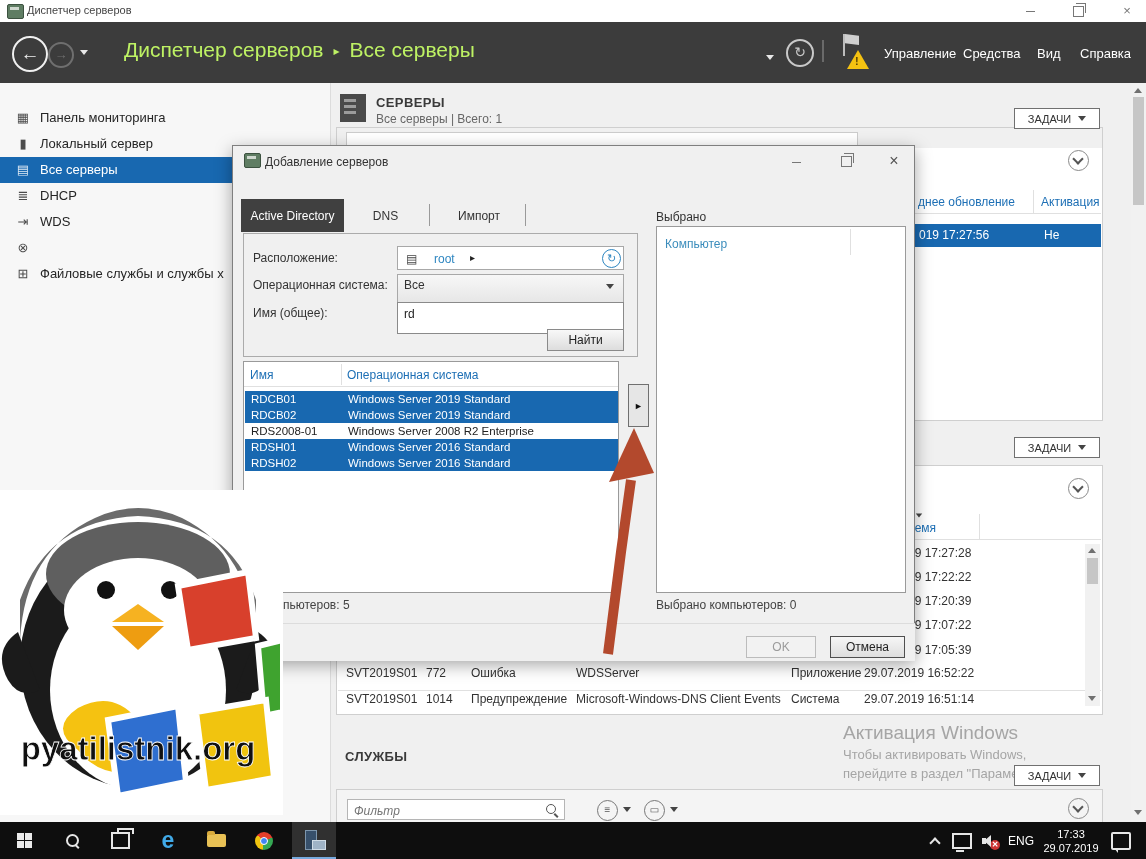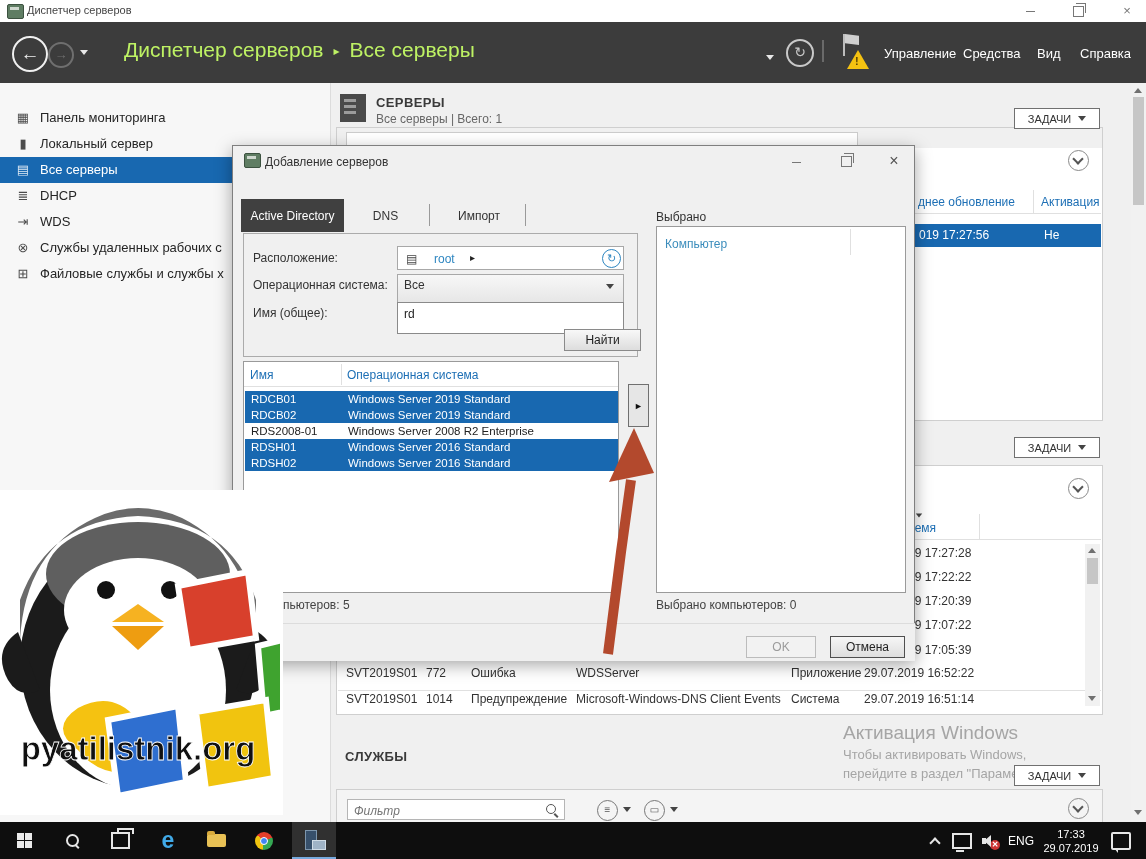--- a/index.html
+++ b/index.html
@@ -78,21 +78,21 @@
   .flabel{font-size:12px;color:#333;}
   .ctrl{left:153px;width:227px;box-sizing:border-box;}
   .rootbox{height:24px;background:#fff;border:1px solid #a8a8a8;}
   .srv-ic{font-size:12px;color:#444;}
   .rootlink{font-size:12px;color:#2e86c1;}
   .selectbox{height:30px;background:linear-gradient(#f7f7f7,#e6e6e6);border:1px solid #a8a8a8;font-size:12px;color:#333;}
   .inputbox{height:32px;background:#fff;border:1px solid #8a8a8a;}
   .inputbox input{position:absolute;left:4px;top:2px;width:210px;height:16px;border:none;outline:none;
     font-family:"Liberation Sans",sans-serif;font-size:12px;color:#222;background:transparent;}
   .pushbtn{background:linear-gradient(#f8f8f8,#dddddd);border:1px solid #8a8a8a;font-size:12px;color:#222;
-    display:flex;align-items:center;justify-content:center;box-sizing:border-box;margin-left:17px;}
+    display:flex;align-items:center;justify-content:center;box-sizing:border-box;}
   .restable{left:10px;top:215px;width:376px;height:232px;background:#fff;border:1px solid #9a9a9a;box-sizing:border-box;overflow:hidden;}
   .resrow{left:1px;width:373px;height:16px;line-height:16px;font-size:11.5px;color:#222;}
   .resrow.sel{background:#1868b0;color:#fff;}
   .resrow .c1{position:absolute;left:6px;}
   .resrow .c2{position:absolute;left:103px;}
   .addbtn{left:395px;top:238px;width:21px;height:43px;background:#e6e6e6;border:1px solid #707070;
     font-size:9px;color:#111;display:flex;align-items:center;justify-content:center;box-sizing:border-box;}
   .selpanel{left:423px;top:80px;width:250px;height:367px;background:#fff;border:1px solid #9a9a9a;box-sizing:border-box;}
   .smalltxt{font-size:12px;color:#444;}
   .btmbar{left:1px;top:477px;width:681px;height:37px;background:#f0f0f0;border-top:1px solid #dcdcdc;}
@@ -185,21 +185,20 @@
     <div class="abs sideitem" style="top:100px;">
       <span class="ic">≣</span>
       <span class="lb">DHCP</span>
       </div>
     <div class="abs sideitem" style="top:126px;">
       <span class="ic">⇥</span>
       <span class="lb">WDS</span>
       </div>
     <div class="abs sideitem" style="top:152px;">
       <span class="ic">⊗</span>
-      <span class="lb">Службы удаленных рабочих с</span>
       </div>
     <div class="abs sideitem" style="top:178px;">
       <span class="ic">⊞</span>
       <span class="lb">Файловые службы и службы х</span>
       </div>
   </div>
 
   <div class="abs secicon" style="left:340px;top:94px;"></div>
   <div class="abs sectitle" style="left:376px;top:95px;">СЕРВЕРЫ</div>
   <div class="abs secsub" style="left:376px;top:112px;">Все серверы | Всего: 1</div>

